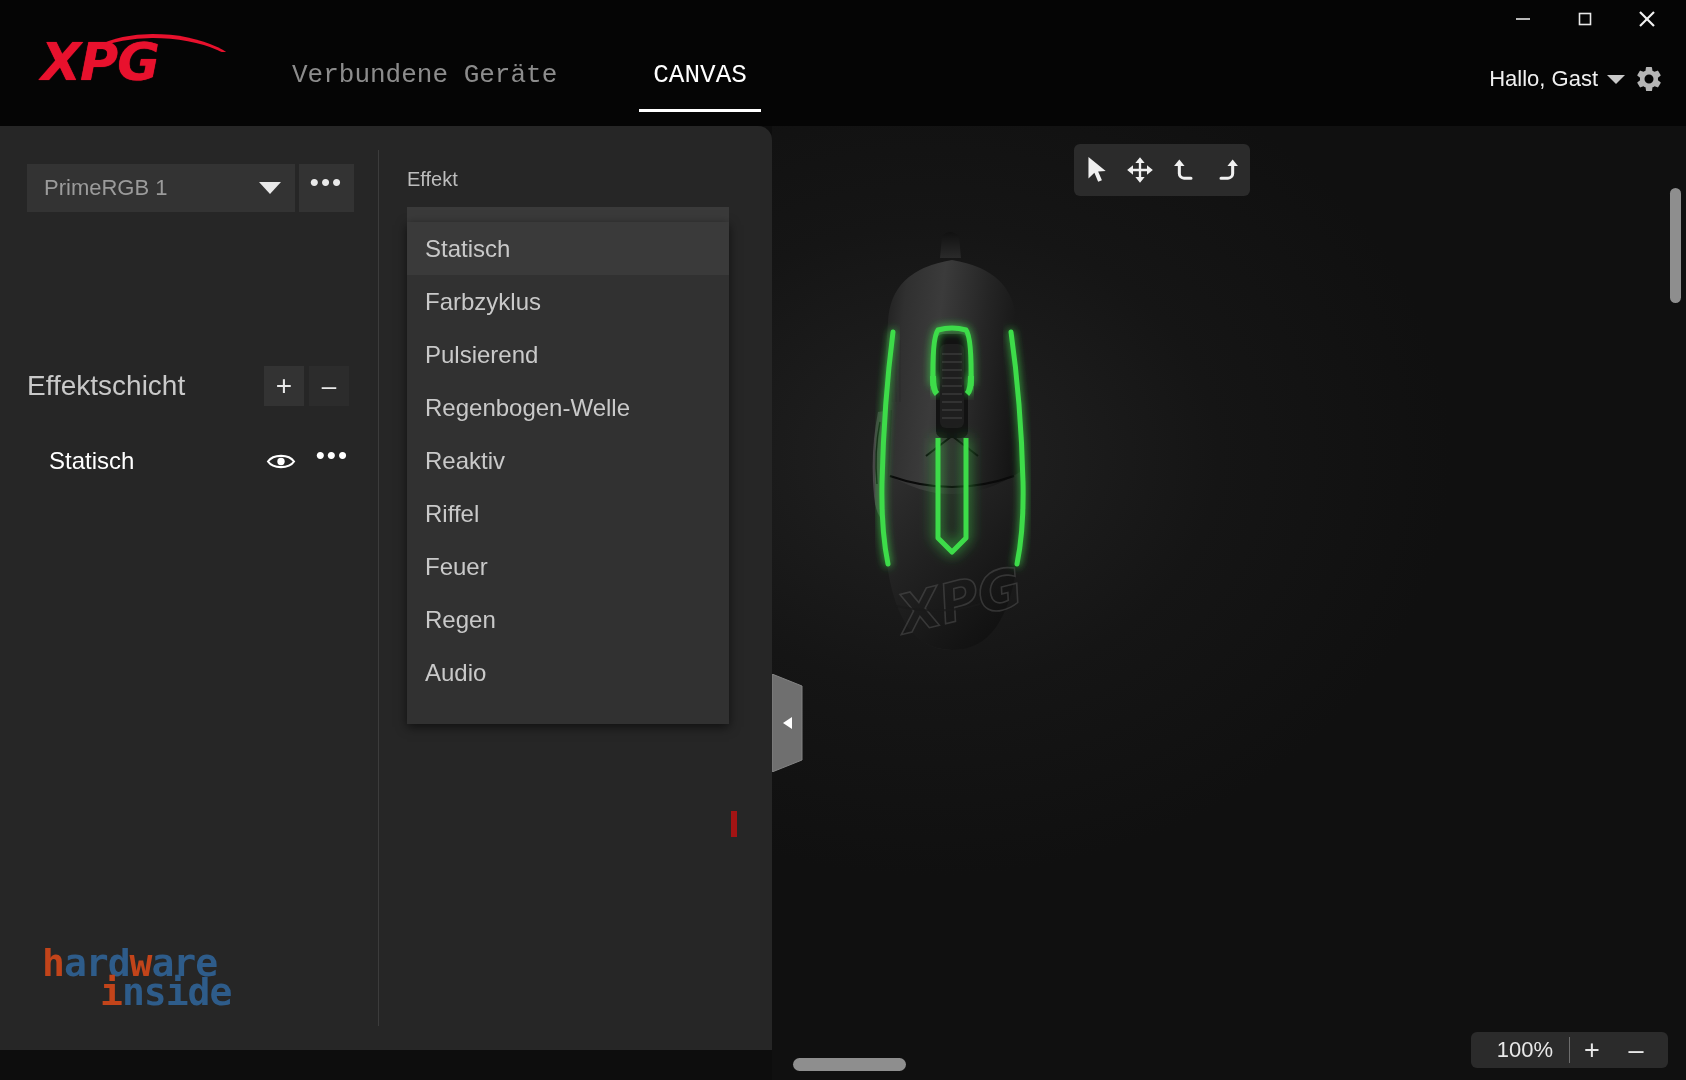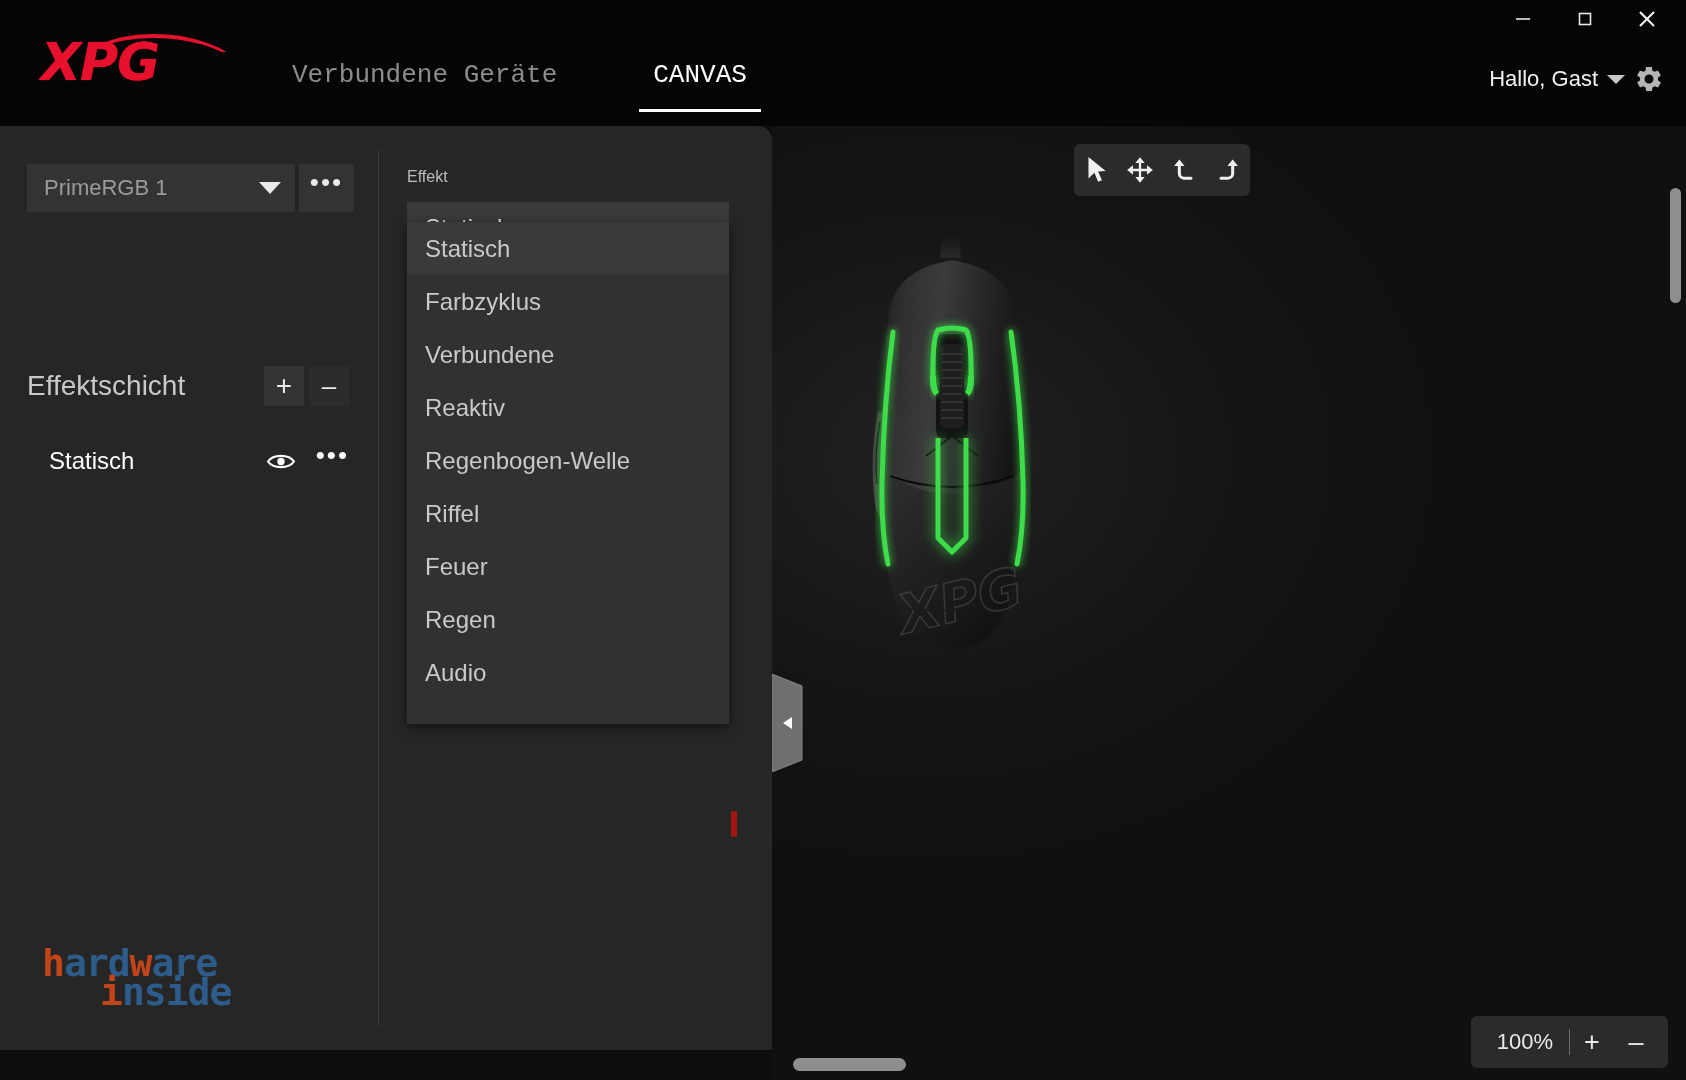--- a/index.html
+++ b/index.html
@@ -139,21 +139,21 @@
     font-family: "DejaVu Sans Mono", monospace;
     font-size: 38px; line-height: 0.78; font-weight: bold;
     letter-spacing: -1px;
   }
   .wm-blue { color: #2e5c8a; }
   .wm-orange { color: #c2441a; }
   .wm-line2 { margin-left: 58px; text-align: center; }
 
   
   .effect-col { position: absolute; left: 407px; top: 42px; width: 330px; }
-  .effect-label { font-size: 16px; color: #bdbdbd; margin-bottom: 16px; }
+  .effect-label { font-size: 20px; color: #bdbdbd; margin-bottom: 16px; }
   .effect-select {
     position: relative; width: 322px; height: 52px; background: #3a3a3a;
     display: flex; align-items: center; padding: 0 18px;
   }
   .effect-select-value { font-size: 24px; color: #e2e2e2; }
   .tri-up {
     position: absolute; right: 22px; top: 21px;
     width: 0; height: 0; border-left: 12px solid transparent;
     border-right: 12px solid transparent; border-bottom: 13px solid #ffffff;
   }
@@ -193,21 +193,21 @@
     background: #2b2b2b; border-radius: 6px;
     display: flex; align-items: center; justify-content: space-around;
   }
   .tool { width: 34px; height: 34px; display:flex; align-items:center; justify-content:center; }
   .tool svg { display: block; }
 
   
   .mouse-wrap { position: absolute; left: 20px; top: 100px; width: 320px; height: 530px; }
 
   .zoom-ctl {
-    position: absolute; right: 18px; bottom: 12px; height: 52px;
+    position: absolute; right: 18px; bottom: 12px; height: 36px;
     background: #2b2b2b; border-radius: 6px;
     display: flex; align-items: center; padding: 0 10px; justify-content: flex-end;
   }
   .zoom-val { font-size: 22px; color: #e8e8e8; padding: 0 16px; }
   .zoom-sep { width: 1px; height: 26px; background: #6d6d6d; }
   .zoom-btn {
     width: 44px; height: 52px; color: #e8e8e8; font-size: 27px;
     display: flex; align-items: center; justify-content: center;
   }
 
@@ -449,23 +449,23 @@
         <div class="effect-label">Effekt</div>
 
         <div class="effect-select">
           <span class="effect-select-value">Statisch</span>
           <span class="tri-up"></span>
         </div>
 
         <div class="effect-dropdown">
           <div class="opt hl">Statisch</div>
           <div class="opt">Farbzyklus</div>
-          <div class="opt">Verbundene</div>
+          <div class="opt">Pulsierend</div>
+          <div class="opt">Regenbogen-Welle</div>
           <div class="opt">Reaktiv</div>
-          <div class="opt">Regenbogen-Welle</div>
           <div class="opt">Riffel</div>
           <div class="opt">Feuer</div>
           <div class="opt">Regen</div>
           <div class="opt">Audio</div>
         </div>
       </div>
 
       <div class="red-sliver"></div>
 
     </div>

